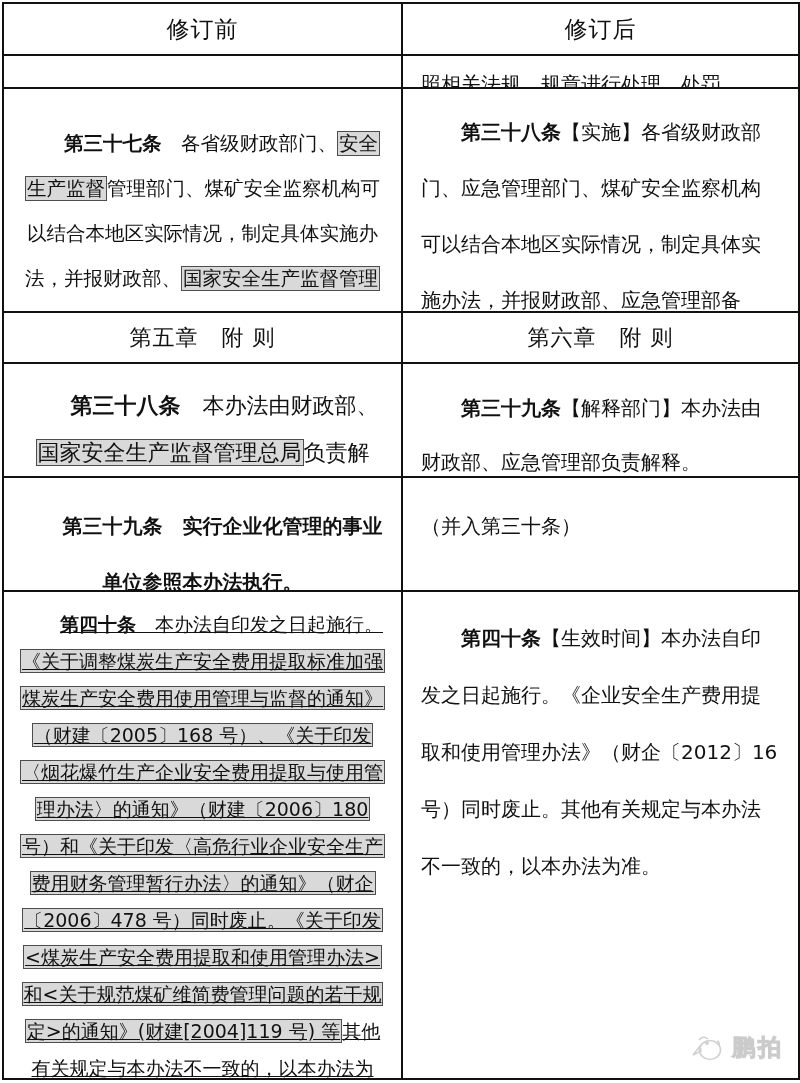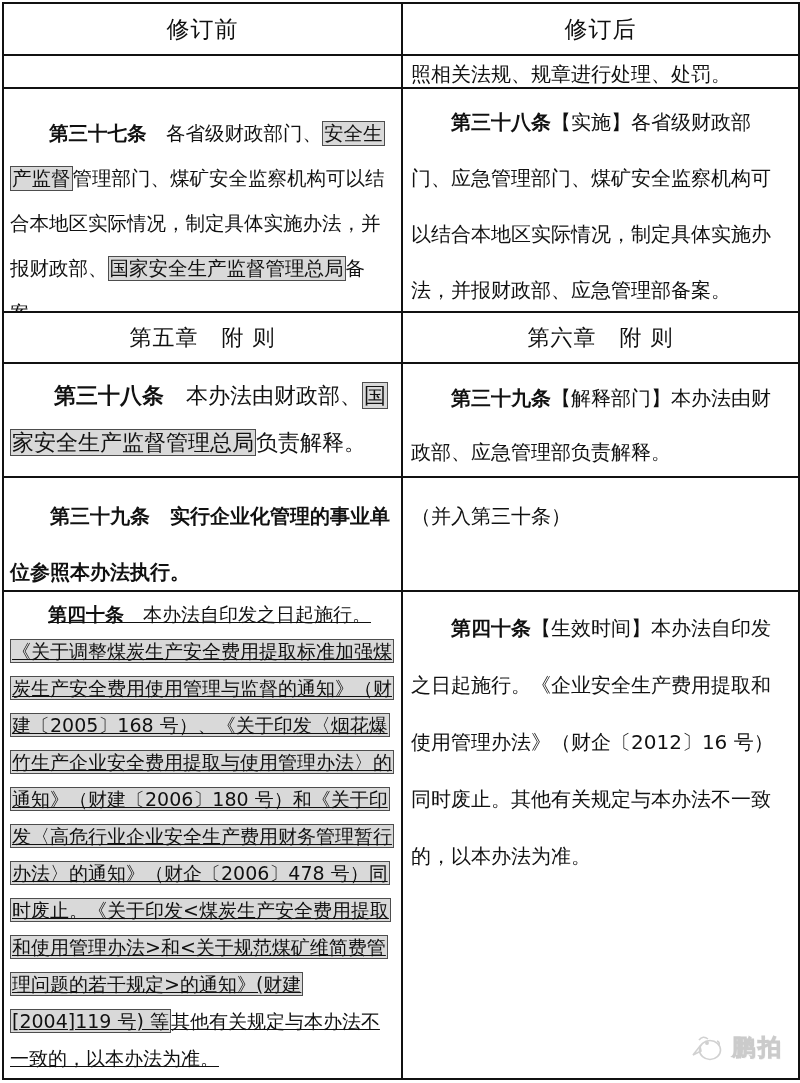--- a/index.html
+++ b/index.html
@@ -21,23 +21,23 @@
     background:#ffffff;
   }
   .cell{
     box-sizing:border-box;
     border-bottom:2px solid #111111;
     padding:0 6px;
     font-size:20px;
     line-height:46px;
     overflow:hidden;
   }
-  .cell.left{border-right:2px solid #111111;padding:0 4px;}
+  .cell.left{border-right:2px solid #111111;padding:0 4px;text-align:center;}
   .cell.rlast{border-bottom:none;}
-  .cell p{margin:2px;}
+  .cell p{margin:12px;}
   .indent p{text-indent:2em;}
   
   .head{
     display:flex;align-items:center;justify-content:center;
     font-size:23px;line-height:23px;
     letter-spacing:1px;
   }
   
   .row0.right{line-height:31px;padding-top:1px;}
   .row1.left{line-height:45px;padding-top:20px;font-size:19.5px;}

